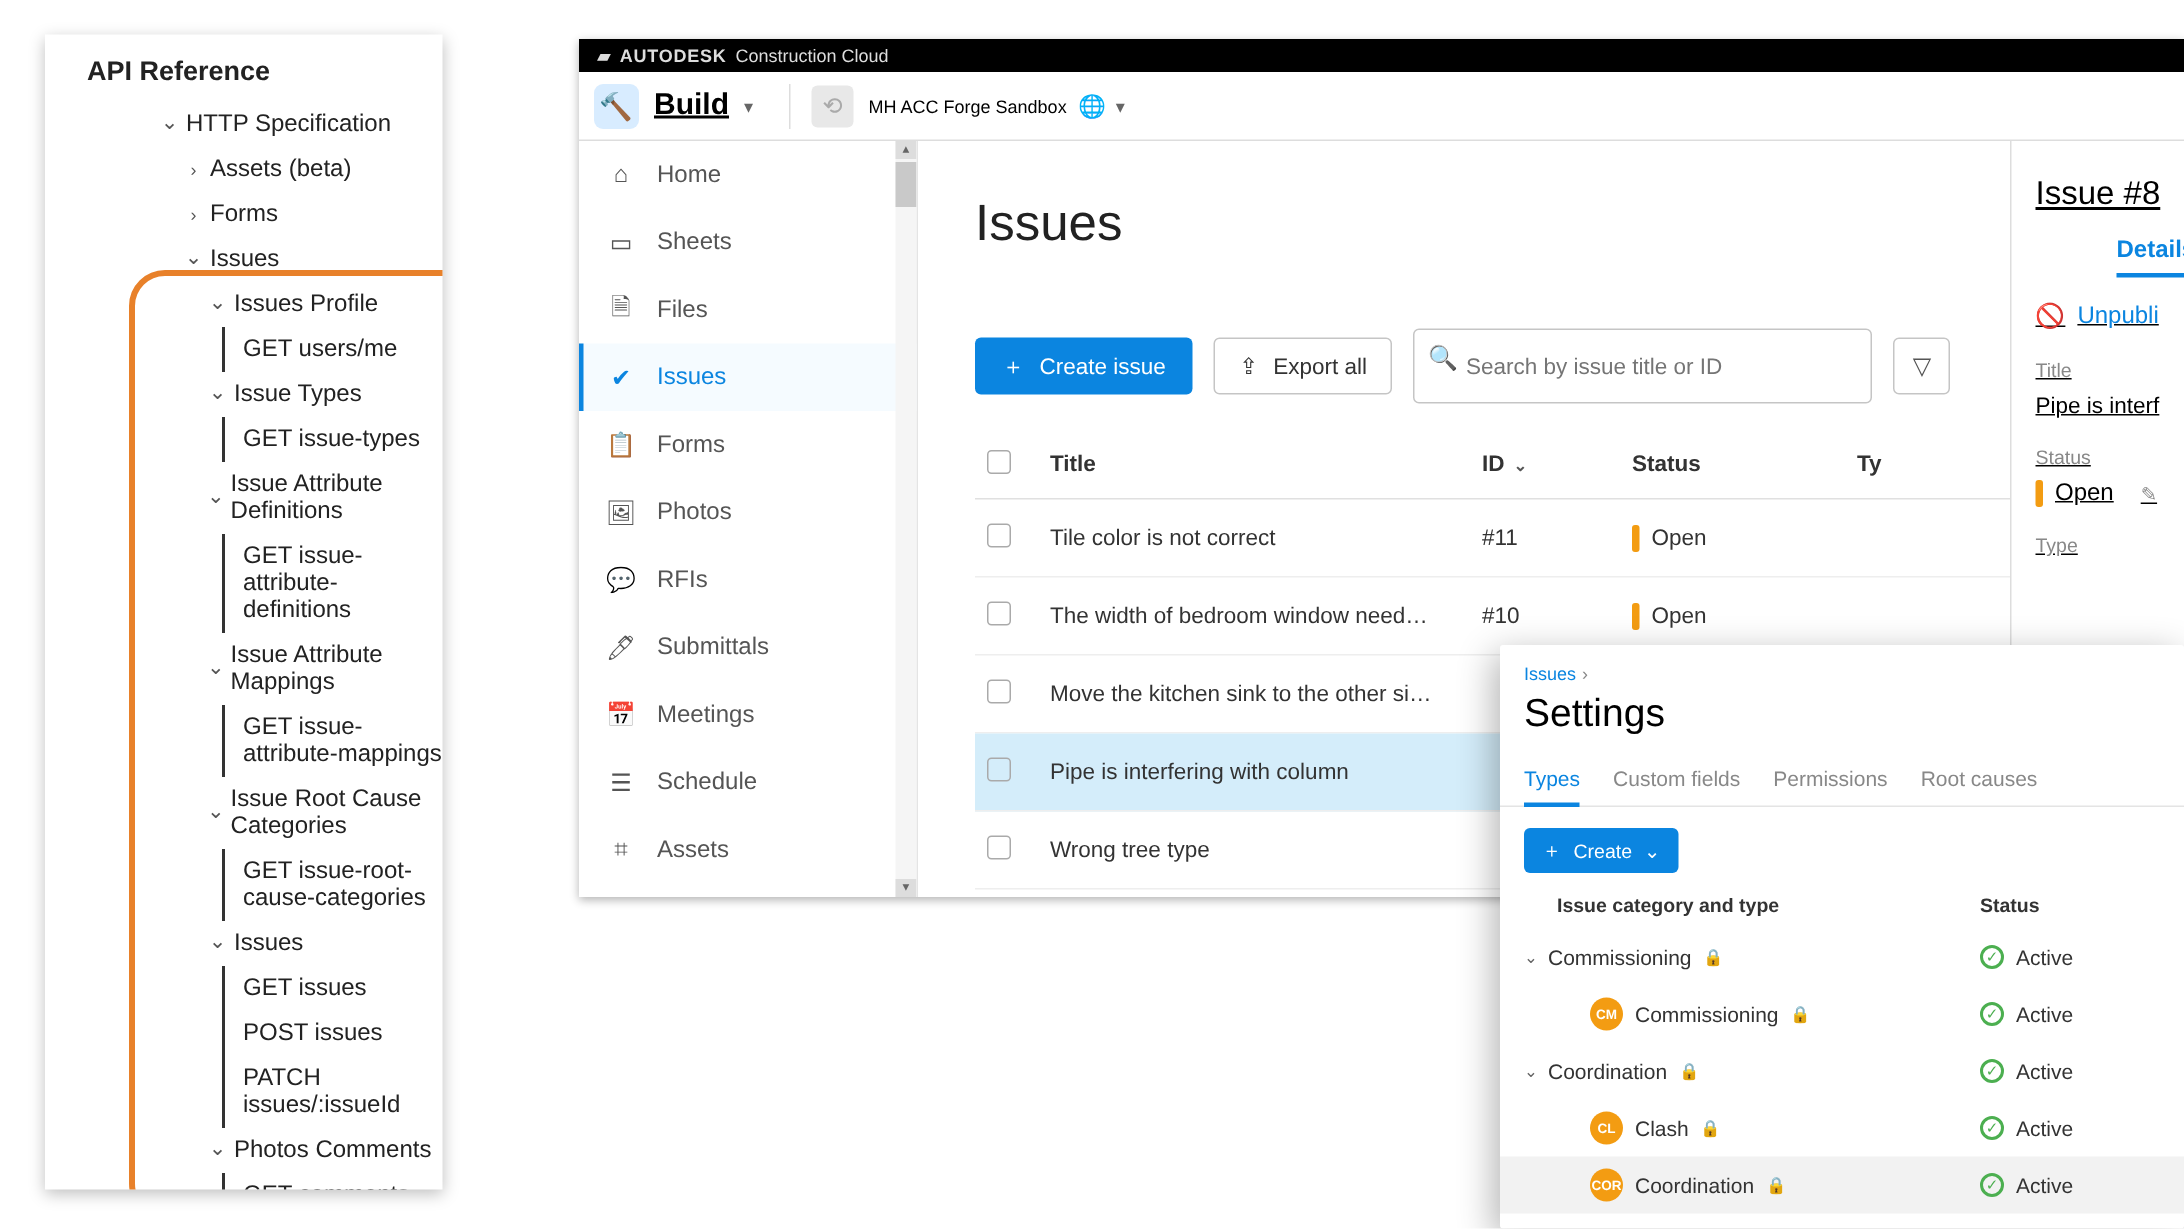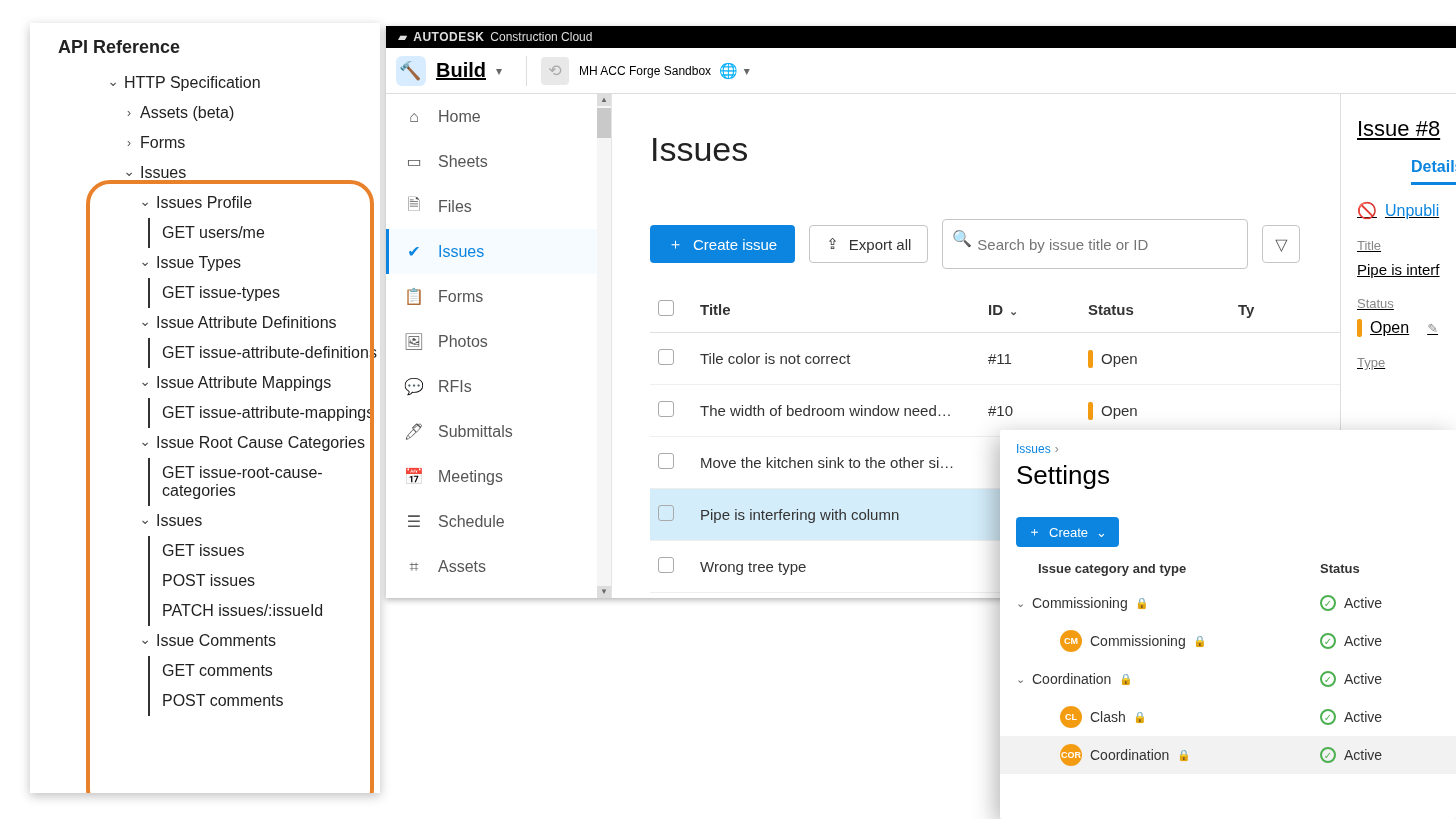--- a/index.html
+++ b/index.html
@@ -1,19 +1,19 @@
 <!DOCTYPE html>
 <html><head>
 <meta charset="utf-8">
 <style>
 *{box-sizing:border-box;margin:0;padding:0;font-family:Arial,Helvetica,sans-serif;}
 body{background:#fff;width:1456px;height:819px;position:relative;overflow:hidden;}
 
 
-.api-panel{position:absolute;left:30px;top:23px;width:350px;height:770px;background:#fff;box-shadow:0 3px 10px rgba(0,0,0,.25);overflow:hidden;}
+.api-panel{position:absolute;left:30px;top:23px;width:265px;height:770px;background:#fff;box-shadow:0 3px 10px rgba(0,0,0,.25);overflow:hidden;}
 .api-title{font-weight:700;font-size:18px;color:#222;padding:14px 0 10px 28px;}
 .api-tree{font-size:16px;color:#222;}
 .tree-row{display:flex;align-items:center;padding:6px 0;cursor:pointer;}
 .tree-row .caret{width:14px;display:inline-flex;justify-content:center;color:#555;font-size:12px;margin-right:4px;}
 .tree-row .caret.right::before{content:"›";}
 .tree-row .caret.down::before{content:"⌄";font-size:14px;position:relative;top:-2px;}
 .indent-1{padding-left:76px;}
 .indent-2{padding-left:92px;}
 .indent-3{padding-left:108px;}
 .leaf-bar{border-left:2px solid #333;margin-left:118px;padding:6px 0 6px:0;}
@@ -177,21 +177,21 @@
         <span>Issues</span>
       </div>
     <div class="leaf-bar">
       <div class="leaf">GET issues</div>
       <div class="leaf">POST issues</div>
       <div class="leaf">PATCH issues/:issueId</div>
     </div>
 
     <div class="tree-row indent-3">
         <span class="caret down"></span>
-        <span>Issue Comments</span>
+        <span>Photos Comments</span>
       </div>
     <div class="leaf-bar">
       <div class="leaf">GET comments</div>
       <div class="leaf">POST comments</div>
     </div>
   </div>
   <div class="highlight-box"></div>
 </div>
 
 <div class="app">
@@ -367,20 +367,26 @@
     </div>
     <div class="det-field">
       <div class="det-label">Type</div>
     </div>
   </div>
 </div>
 
 <div class="popup">
   <div class="crumb"><span>Issues</span><span class="sep">›</span></div>
   <h1>Settings</h1>
+  <div class="tabs">
+    <div class="t active">Types</div>
+    <div class="t">Custom fields</div>
+    <div class="t">Permissions</div>
+    <div class="t">Root causes</div>
+  </div>
   <button class="create-btn">
       <span>＋</span>
       <span>Create</span>
       <span>⌄</span>
     </button>
   <div class="grid-head">
     <div class="gh-cat">Issue category and type</div>
     <div class="gh-stat">Status</div>
   </div>
 

